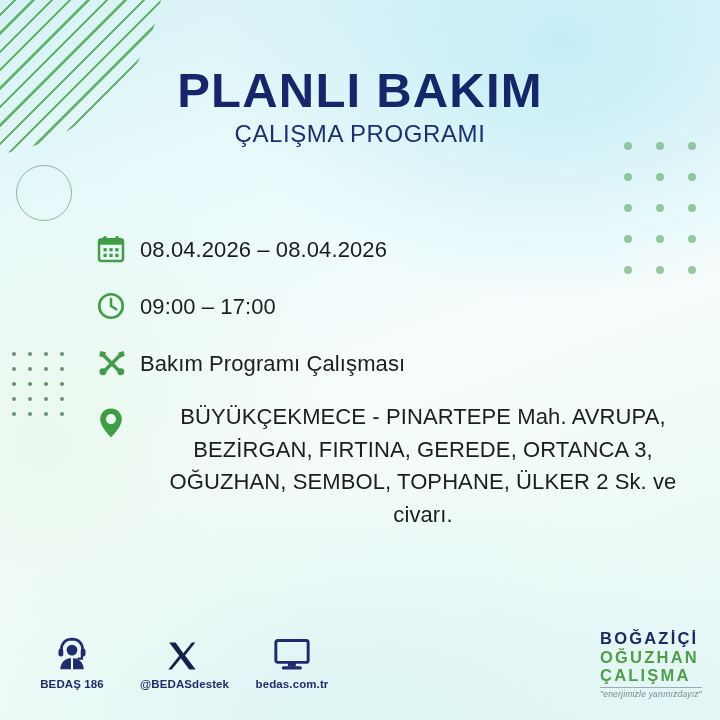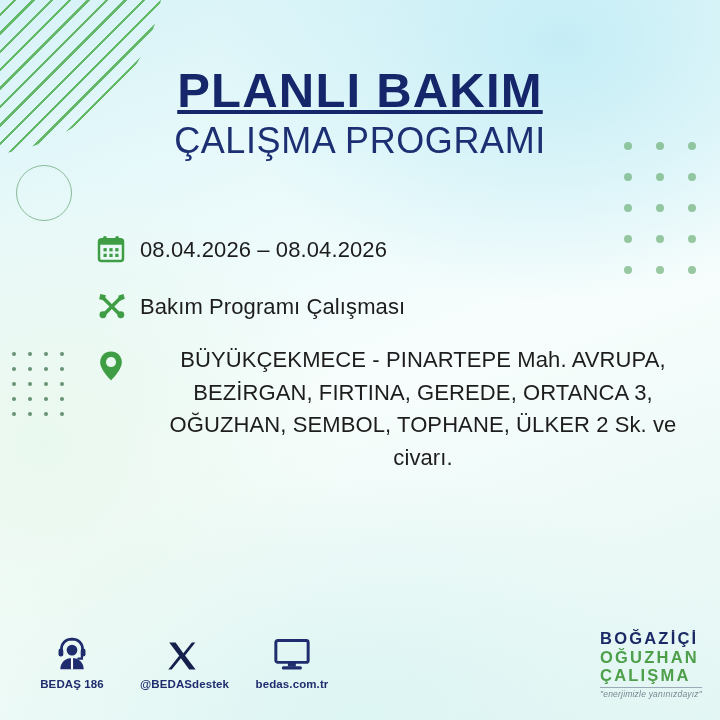--- a/index.html
+++ b/index.html
@@ -101,24 +101,23 @@
     width: 720px;
     text-align: center;
   }
   #title-main {
     font-size: 49px;
     font-weight: 700;
     letter-spacing: 1.2px;
     color: #16266b;
     line-height: 1.02;
     margin: 0;
-    text-decoration: underline;
   }
   #title-sub {
-    font-size: 36px;
+    font-size: 24px;
     font-weight: 400;
     letter-spacing: 0.6px;
     color: #1c2f72;
     line-height: 1.18;
     margin: 4px 0 0 0;
   }
 
   
   #info {
     position: absolute;
@@ -273,20 +272,29 @@
           <rect x="10.7" y="11.3" width="2.6" height="2.6" fill="#3f9e45"></rect>
           <rect x="15.4" y="11.3" width="2.6" height="2.6" fill="#3f9e45"></rect>
           <rect x="6.0" y="15.8" width="2.6" height="2.6" fill="#3f9e45"></rect>
           <rect x="10.7" y="15.8" width="2.6" height="2.6" fill="#3f9e45"></rect>
           <rect x="15.4" y="15.8" width="2.6" height="2.6" fill="#3f9e45"></rect>
         </svg>
       </div>
       <div class="info-text">08.04.2026 – 08.04.2026</div>
     </div>
 
+    <div class="info-row" id="row-time">
+      <div class="info-icon">
+        <svg width="30" height="30" viewBox="0 0 24 24" aria-hidden="true">
+          <circle cx="12" cy="12" r="9.4" fill="none" stroke="#3f9e45" stroke-width="2.1"></circle>
+          <path d="M12 6.4 V12 L16.2 14.6" fill="none" stroke="#3f9e45" stroke-width="2" stroke-linecap="round" stroke-linejoin="round"></path>
+        </svg>
+      </div>
+      <div class="info-text">09:00 – 17:00</div>
+    </div>
 
     <div class="info-row" id="row-work">
       <div class="info-icon">
         <svg width="32" height="32" viewBox="0 0 24 24" aria-hidden="true">
           <g stroke="#3f9e45" stroke-width="2.6" stroke-linecap="round">
             <line x1="4.5" y1="5.0" x2="18.4" y2="18.9"></line>
             <line x1="19.2" y1="5.0" x2="5.4" y2="18.9"></line>
           </g>
           <path d="M3.2 3.0 L7.4 4.0 L6.4 7.9 L2.4 6.9 Z" fill="#3f9e45"></path>
           <path d="M20.6 3.0 L16.6 4.3 L18.0 8.0 L21.6 6.5 Z" fill="#3f9e45"></path>

